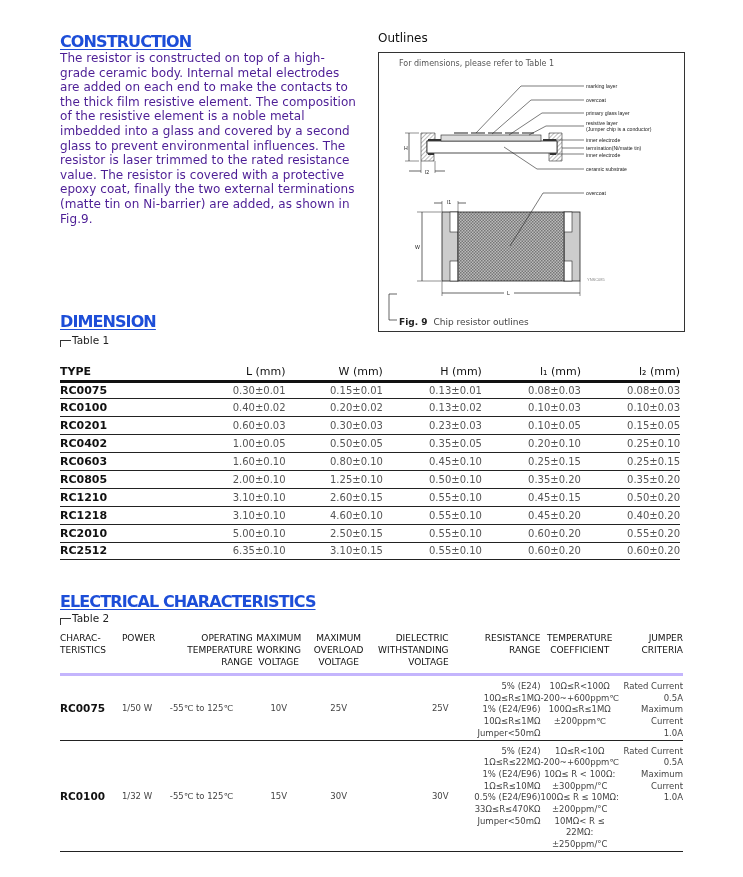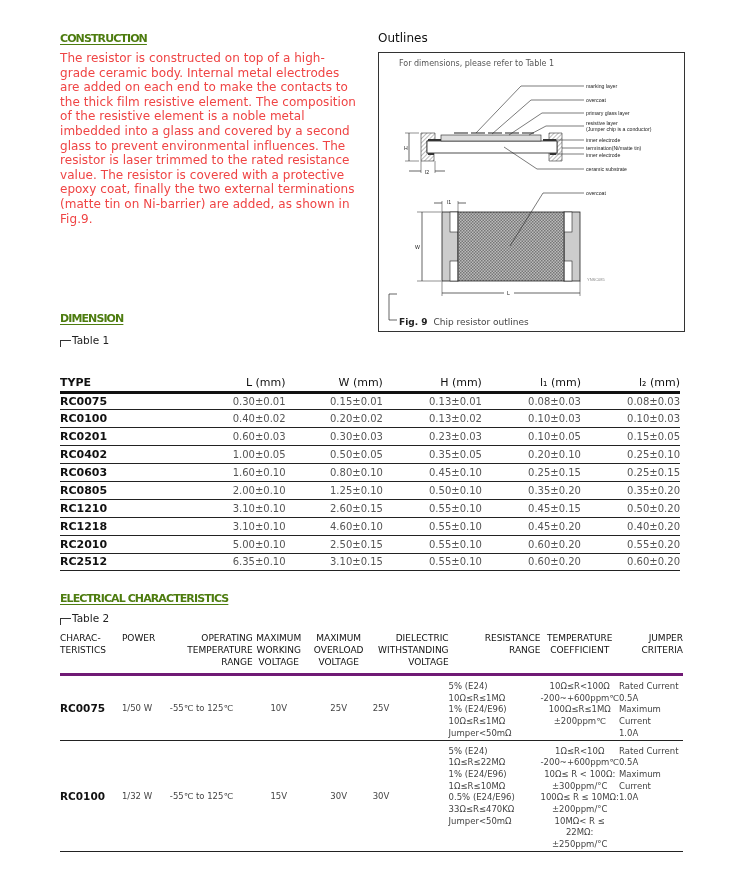--- a/index.html
+++ b/index.html
@@ -1,63 +1,63 @@
 <!DOCTYPE html>
 <html><head>
 <meta charset="utf-8">
 <style>
   * { box-sizing: border-box; margin: 0; padding: 0; }
   html, body { width: 743px; height: 877px; background: #ffffff; overflow: hidden; }
   body { position: relative; font-family: "DejaVu Sans", sans-serif; color: #111; }
 
   .section-heading {
     position: absolute; font-family: "DejaVu Sans", sans-serif; font-weight: bold;
-    font-size: 11px; letter-spacing: -0.9px; text-decoration: underline;
-    text-underline-offset: 2px; color: #4d7c0f;
+    font-size: 16px; letter-spacing: -0.9px; text-decoration: underline;
+    text-underline-offset: 2px; color: #1d4ed8;
   }
   #construction-heading { left: 60px; top: 32px; }
   #construction-body {
     position: absolute; left: 60px; top: 51px; width: 300px;
-    font-size: 12px; line-height: 14.6px; color: #ef4444; letter-spacing: 0.05px;
+    font-size: 12px; line-height: 14.6px; color: #4c1d95; letter-spacing: 0.05px;
   }
   #outlines-heading { position: absolute; left: 378px; top: 31px; font-weight: normal; font-size: 12px; }
 
   #figure-box { position: absolute; left: 378px; top: 52px; width: 307px; height: 280px; border: 1px solid #333; }
   #figure-note { position: absolute; left: 14px; top: 6px; font-size: 8px; color: #555; margin-left: 6px; }
   #figure-svg { position: absolute; left: 0; top: 0; }
   #figure-caption { position: absolute; left: 20px; top: 264px; font-size: 9px; color: #444; }
   #figure-caption b { color: #222; margin-right: 6px; }
   .fig-label { font-family: "Liberation Sans", sans-serif; font-size: 5.2px; fill: #222; }
 
   #dimension-heading { left: 60px; top: 312px; }
   .table-label { position: absolute; font-size: 10.5px; color: #222; padding-left: 12px; }
   .table-label::before { content: ""; position: absolute; left: 0; top: 6px; width: 10px; height: 6px; border-top: 1px solid #333; border-left: 1px solid #333; }
   #table1-label { left: 60px; top: 334px; }
   #table2-label { left: 60px; top: 612px; }
 
   table { border-collapse: collapse; position: absolute; }
-  #dim-table { left: 60px; top: 374px; width: 620px; }
+  #dim-table { left: 60px; top: 363px; width: 620px; }
   #dim-table th { font-size: 11px; font-weight: normal; color: #111; text-align: right; height: 18px; border-bottom: 3px solid #111; padding: 0; }
   #dim-table th:first-child { text-align: left; font-weight: bold; }
   #dim-table td { font-size: 10px; color: #555; text-align: right; height: 17.9px; border-bottom: 1px solid #222; padding: 0; }
   #dim-table td:first-child { text-align: left; font-weight: bold; font-size: 11px; color: #111; }
   #dim-table col.c0 { width: 120px; } #dim-table col.c1 { width: 130px; }
   #dim-table col.c2 { width: 106px; } #dim-table col.c3 { width: 108px; }
   #dim-table col.c4 { width: 108px; } #dim-table col.c5 { width: 108px; }
 
   #electrical-heading { left: 60px; top: 592px; }
   #elec-table { left: 60px; top: 632px; width: 623px; }
-  #elec-table th { font-size: 9px; font-weight: normal; color: #111; text-align: right; vertical-align: top; line-height: 12px; border-bottom: 3px solid #701a75; padding: 0 0 5px 0; }
+  #elec-table th { font-size: 9px; font-weight: normal; color: #111; text-align: right; vertical-align: top; line-height: 12px; border-bottom: 3px solid #c4b5fd; padding: 0 0 5px 0; }
   #elec-table th.left { text-align: left; }
   #elec-table th.center { text-align: center; }
   #elec-table td { font-size: 8.5px; color: #444; vertical-align: middle; border-bottom: 1px solid #222; padding: 0; }
   #elec-table td.type { font-weight: bold; font-size: 10.5px; color: #111; }
   #elec-table td.multi { vertical-align: top; padding-top: 5px; }
   .stack div { line-height: 11.7px; white-space: nowrap; }
-  .right { text-align: left; }
+  .right { text-align: right; }
   .center { text-align: center; }
 </style>
 </head>
 <body>
 
 <div id="construction-heading" class="section-heading">CONSTRUCTION</div>
 <p id="construction-body">The resistor is constructed on top of a high-grade ceramic body. Internal metal electrodes are added on each end to make the contacts to the thick film resistive element. The composition of the resistive element is a noble metal imbedded into a glass and covered by a second glass to prevent environmental influences. The resistor is laser trimmed to the rated resistance value. The resistor is covered with a protective epoxy coat, finally the two external terminations (matte tin on Ni-barrier) are added, as shown in Fig.9.</p>
 
 <div id="outlines-heading">Outlines</div>
 <div id="figure-box">

